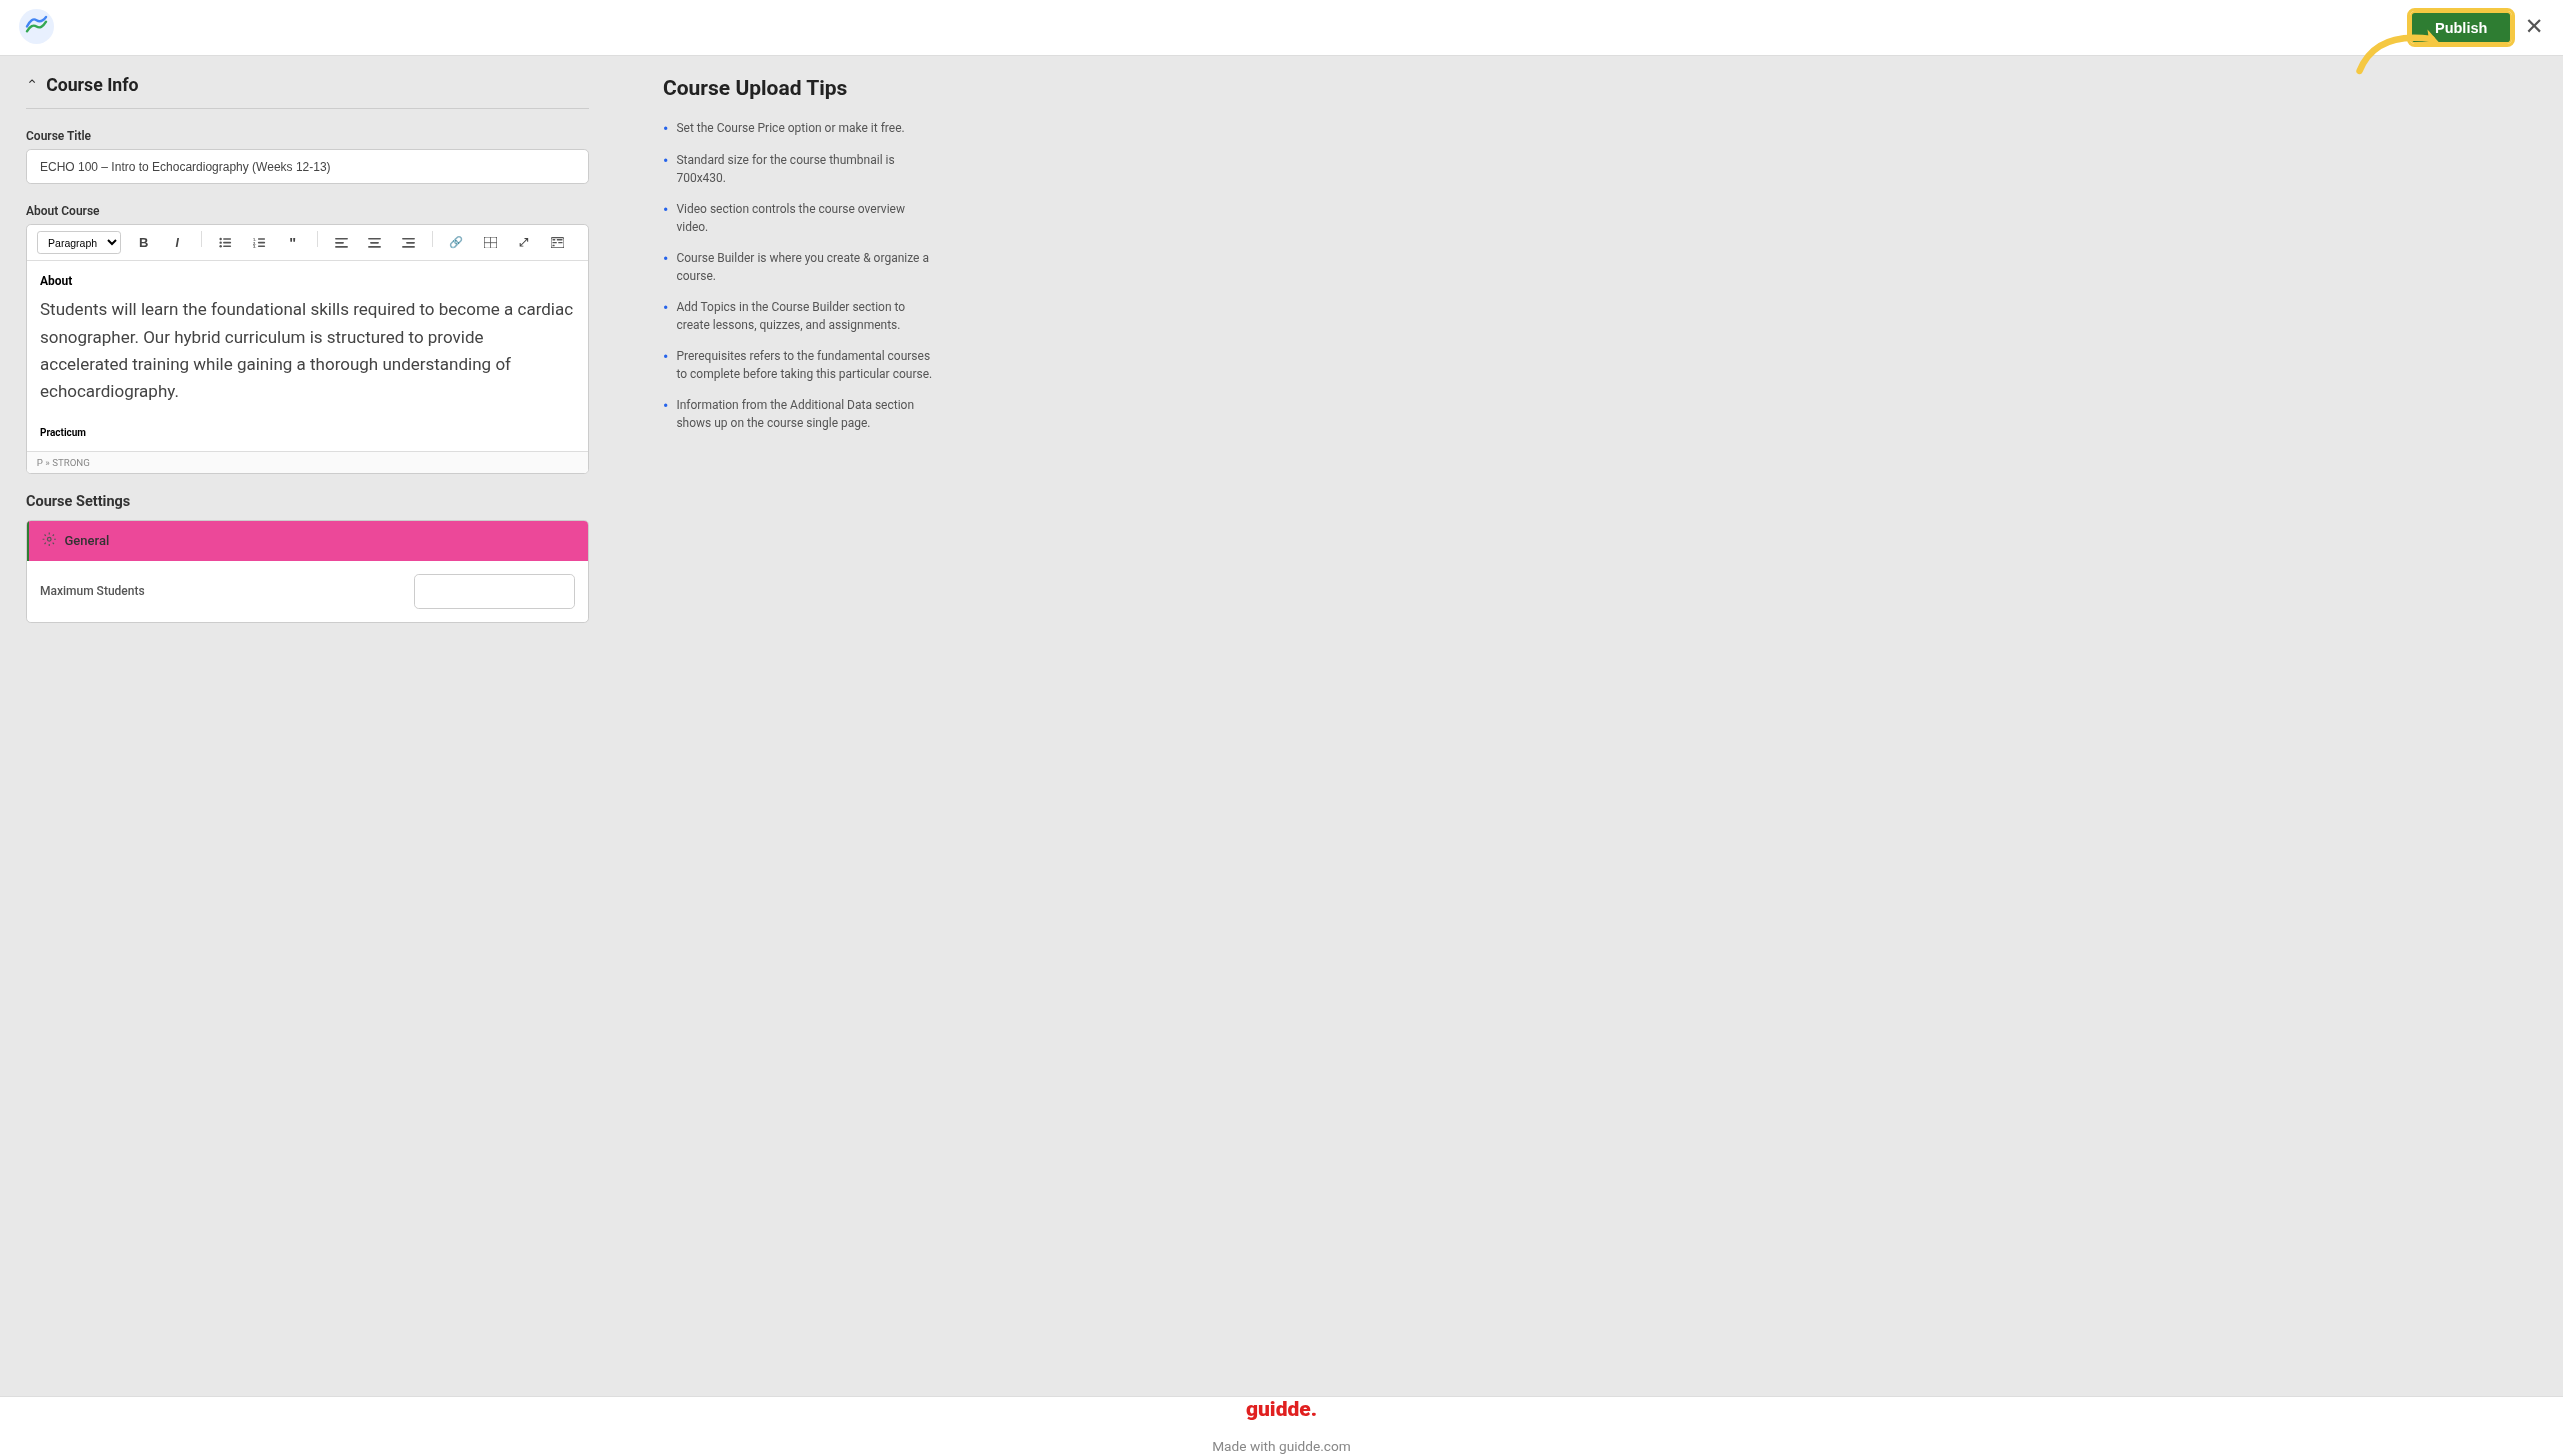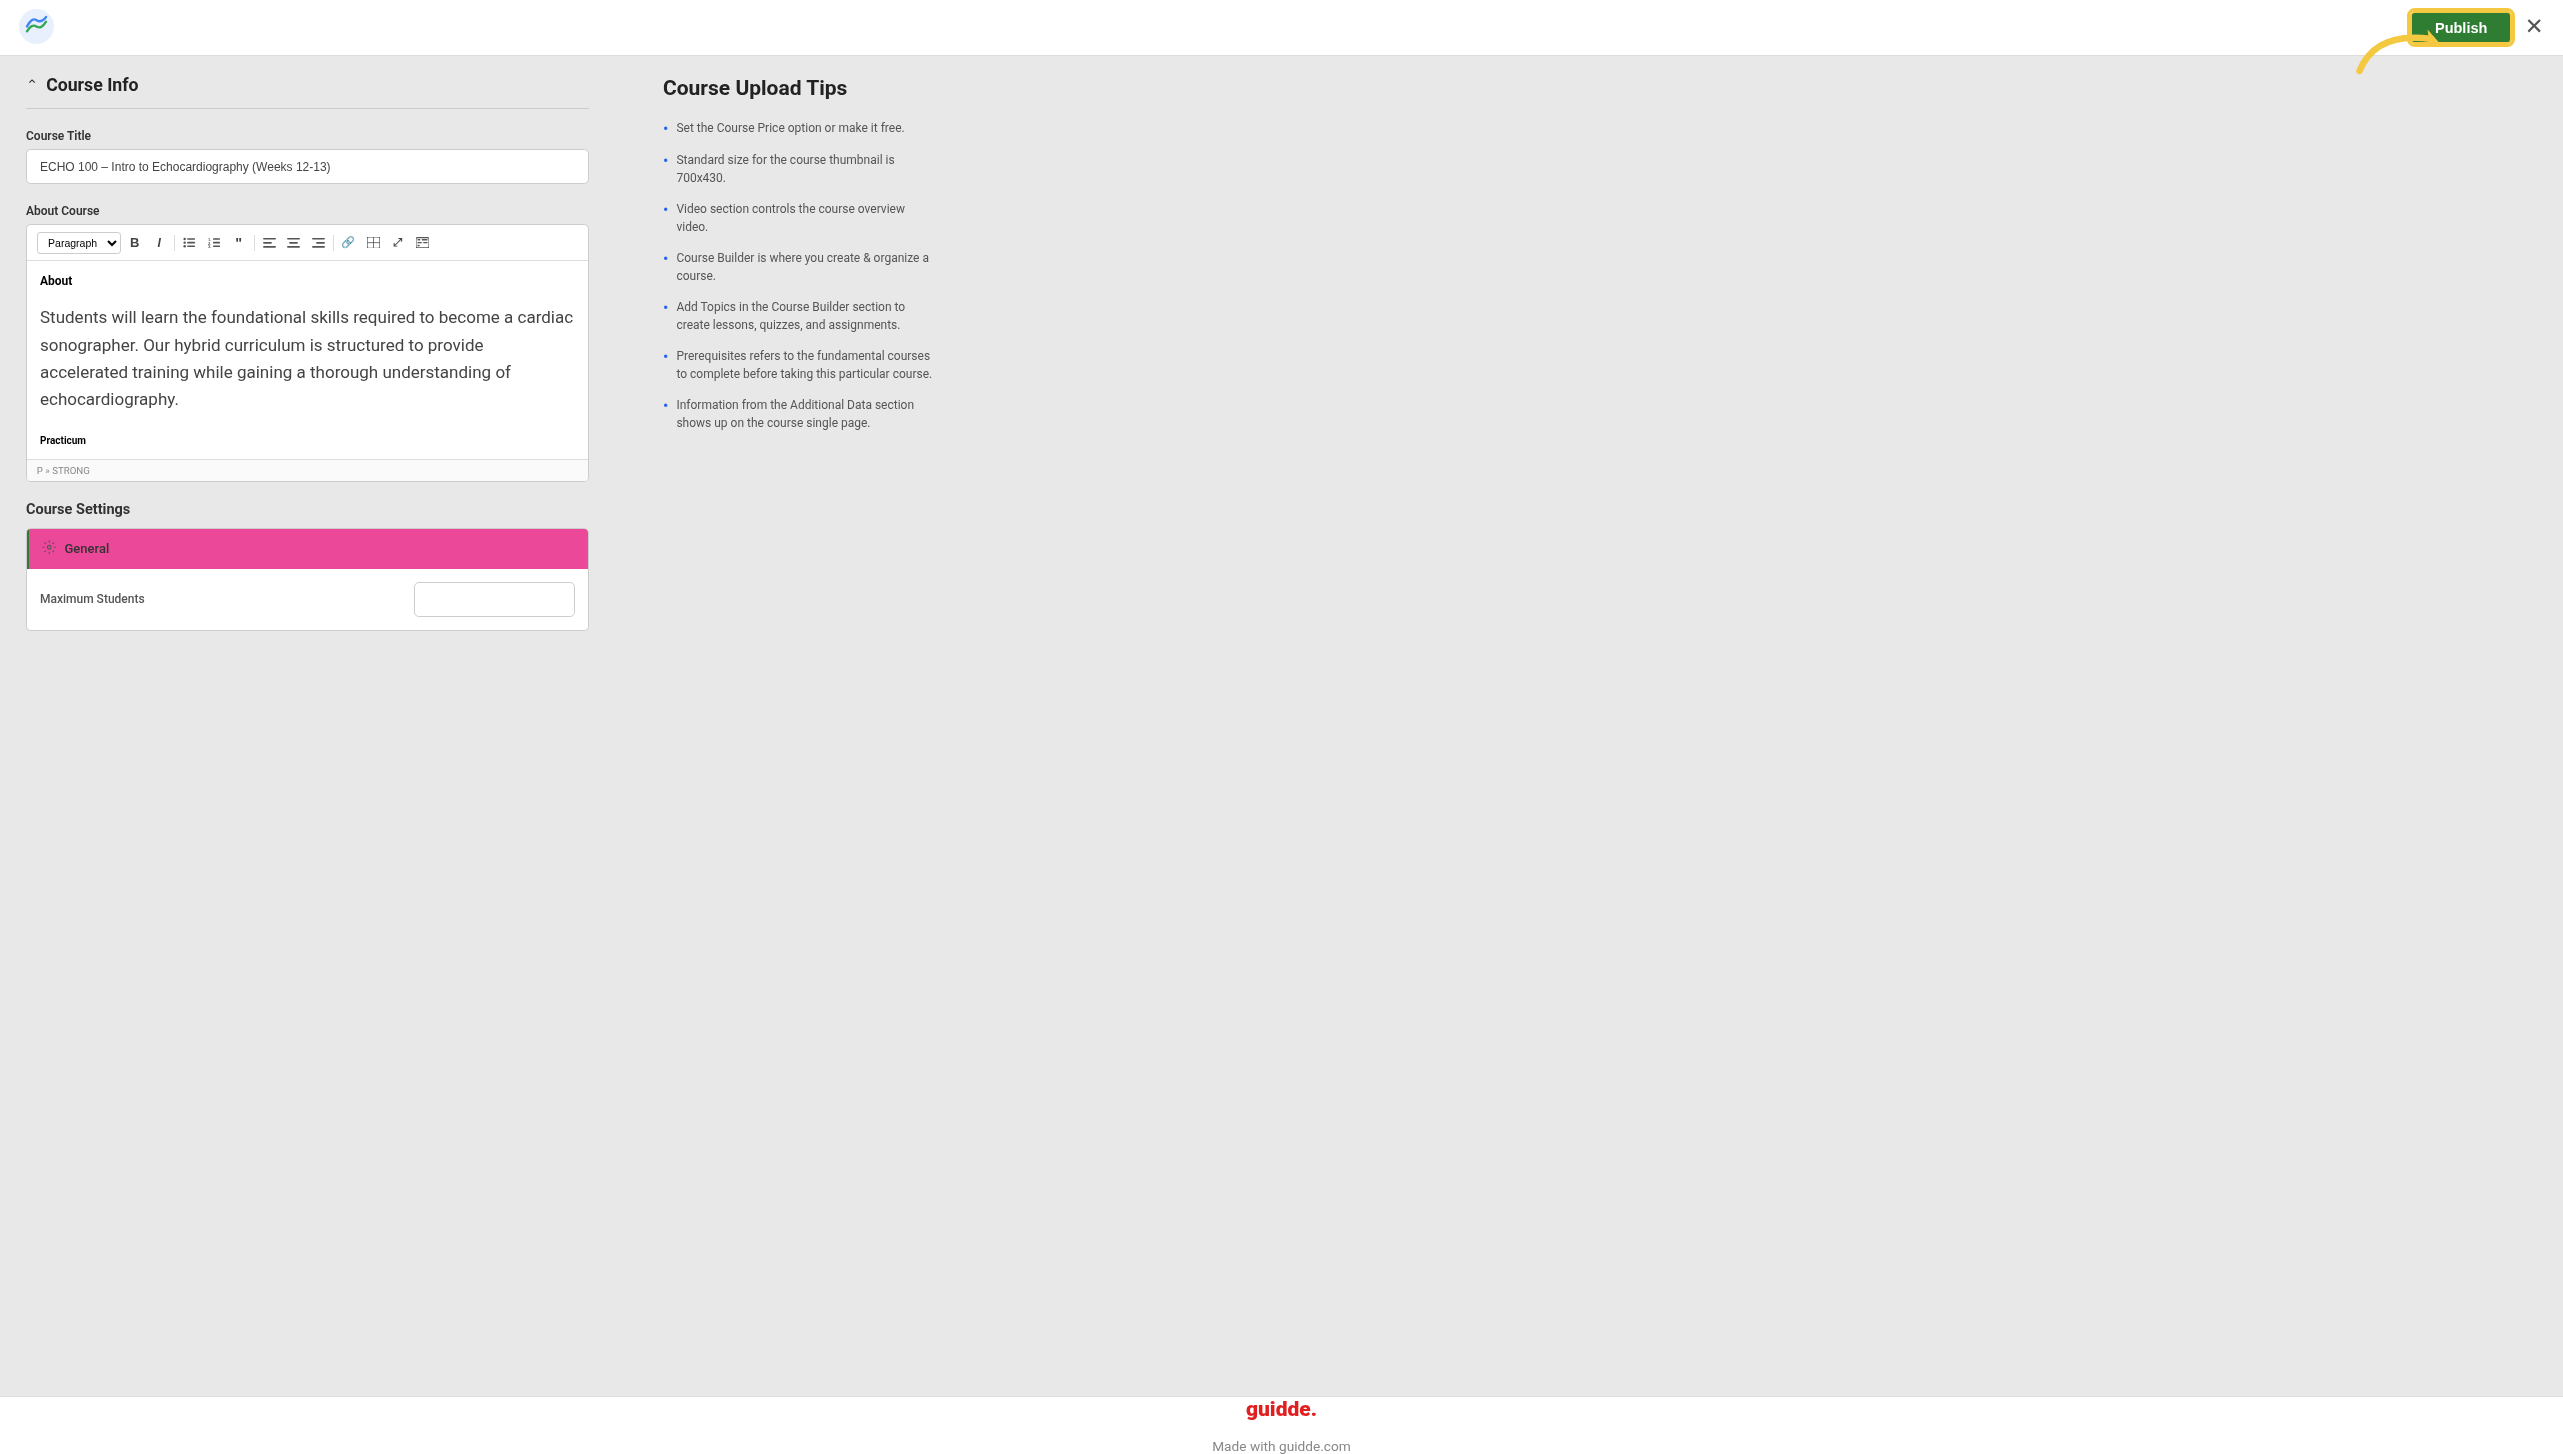--- a/index.html
+++ b/index.html
@@ -117,22 +117,21 @@
 
     
     .editor-container {
       border: 0.8px solid #ccc;
       border-radius: 4.8px;
       background: white;
       overflow: hidden;
     }
     .editor-toolbar {
       display: flex;
-      align-items: center;
-      gap: 2px;
+      gap: 11px;
       padding: 6.4px 9.7px;
       border-bottom: 0.8px solid #ddd;
       flex-wrap: wrap;
     }
     .toolbar-select {
       padding: 3.2px 6.4px;
       border: 0.8px solid #ccc;
       border-radius: 3.2px;
       font-size: 10.5px;
       background: white;
@@ -158,21 +157,21 @@
       background: #ddd;
       margin: 0 1.6px;
     }
     .editor-body {
       padding: 13px;
       min-height: 161px;
     }
     .editor-about-heading {
       font-weight: 700;
       font-size: 12px;
-      margin-bottom: 16px;
+      margin-bottom: 8px;
     }
     .editor-paragraph {
       font-size: 17px;
       color: #444;
       line-height: 1.6;
       margin-bottom: 22px;
     }
     .editor-practicum {
       font-weight: 700;
       font-size: 10px;

